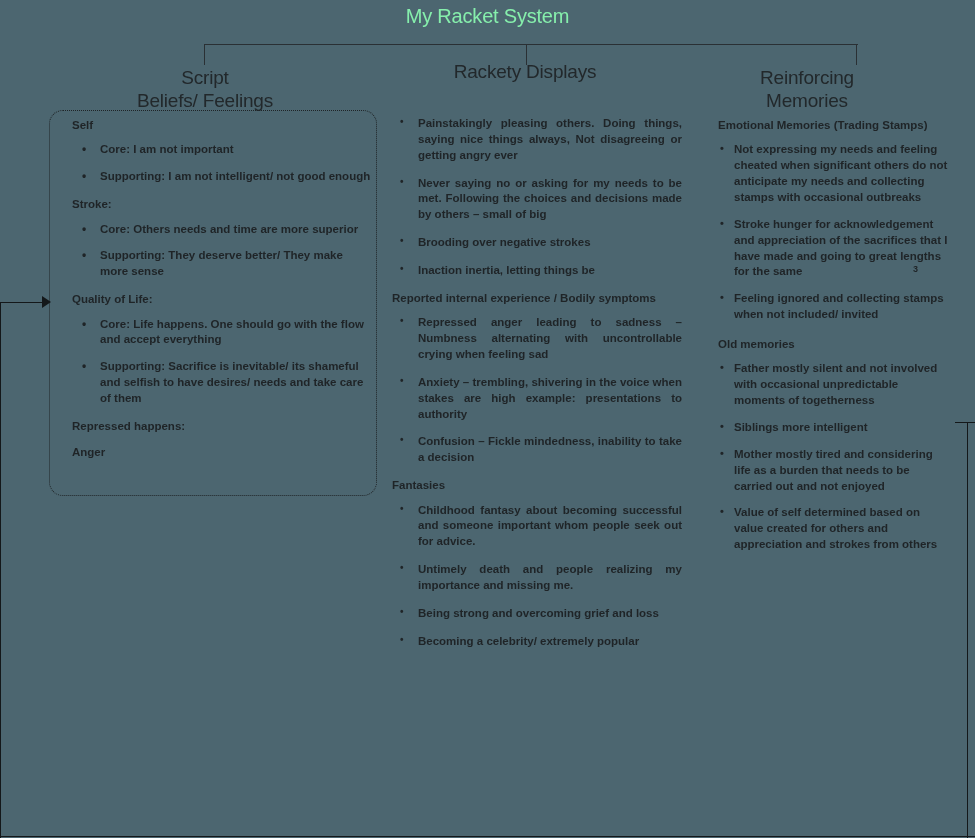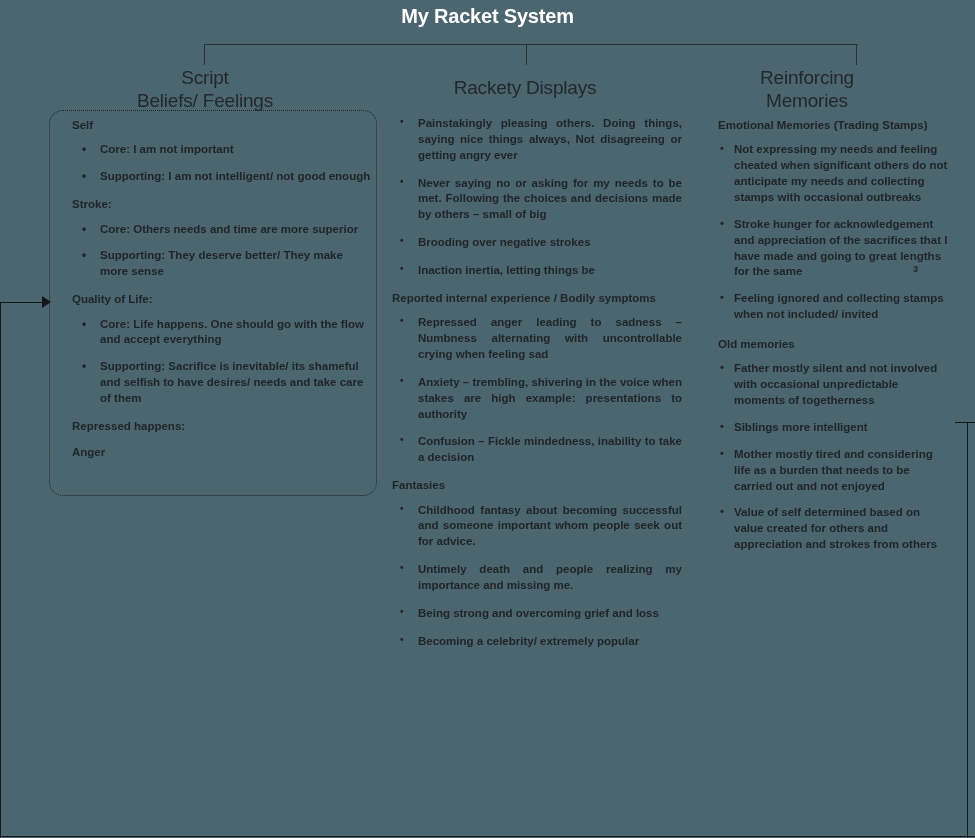--- a/index.html
+++ b/index.html
@@ -23,23 +23,23 @@
   }
 
   
   .title {
     position: absolute;
     left: 0;
     top: 5px;
     width: 975px;
     text-align: center;
     font-size: 20px;
-    font-weight: 700;
+    font-weight: 400;
     letter-spacing: -0.2px;
-    color: #ffffff;
+    color: #86efac;
   }
 
   
   .bracket {
     position: absolute;
     left: 204px;
     top: 44px;
     width: 654px;
     height: 22px;
   }
@@ -66,21 +66,21 @@
   .col-head {
     position: absolute;
     text-align: center;
     font-size: 19px;
     font-weight: 400;
     line-height: 1.22;
     color: #22282b;
     letter-spacing: -0.2px;
   }
   .col-head-script   { left: 90px;  top: 66px; width: 230px; }
-  .col-head-rackety  { left: 405px; top: 76px; width: 240px; }
+  .col-head-rackety  { left: 405px; top: 60px; width: 240px; }
   .col-head-memories { left: 697px; top: 66px; width: 220px; }
 
   
   .col {
     position: absolute;
     font-size: 11.5px;
     line-height: 1.38;
   }
   .col-left   { left: 72px;  top: 118px; width: 300px; }
   .col-mid    { left: 392px; top: 116px; width: 290px; }

